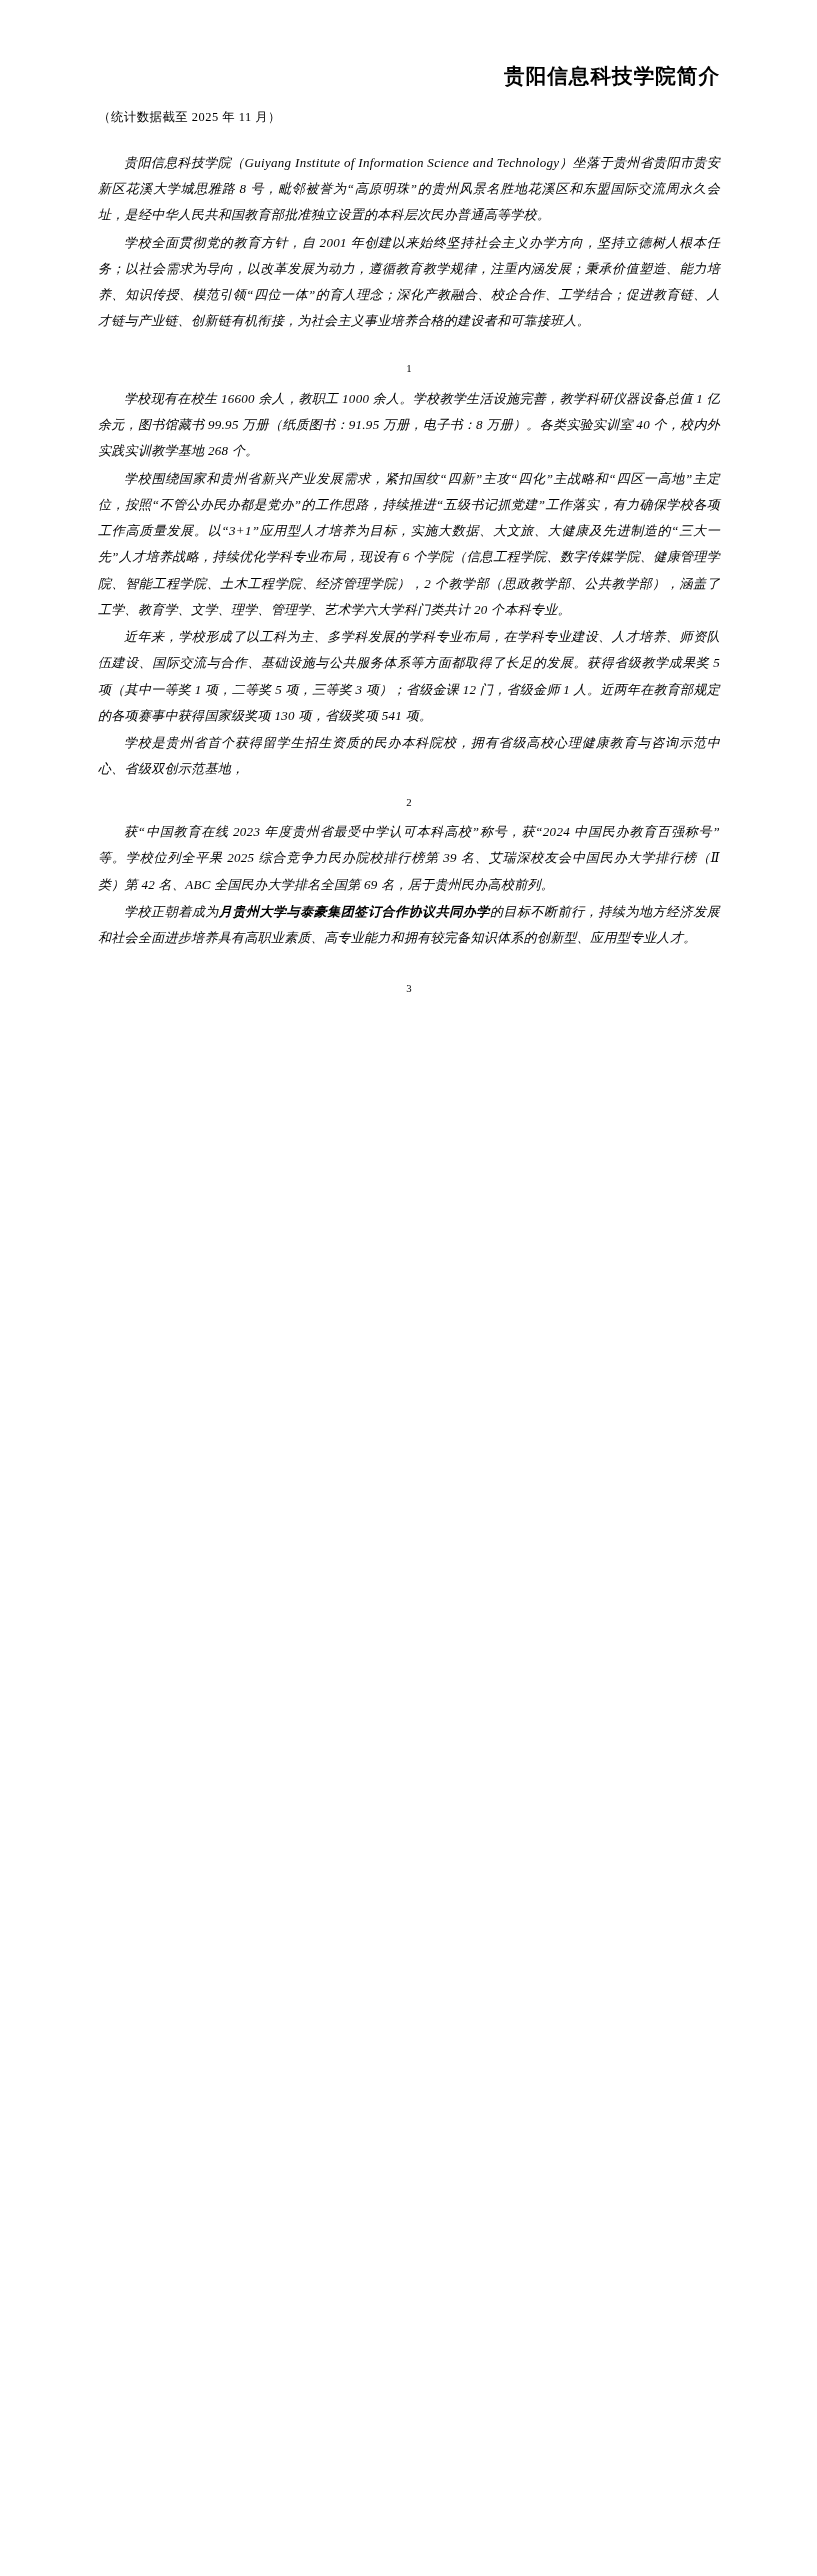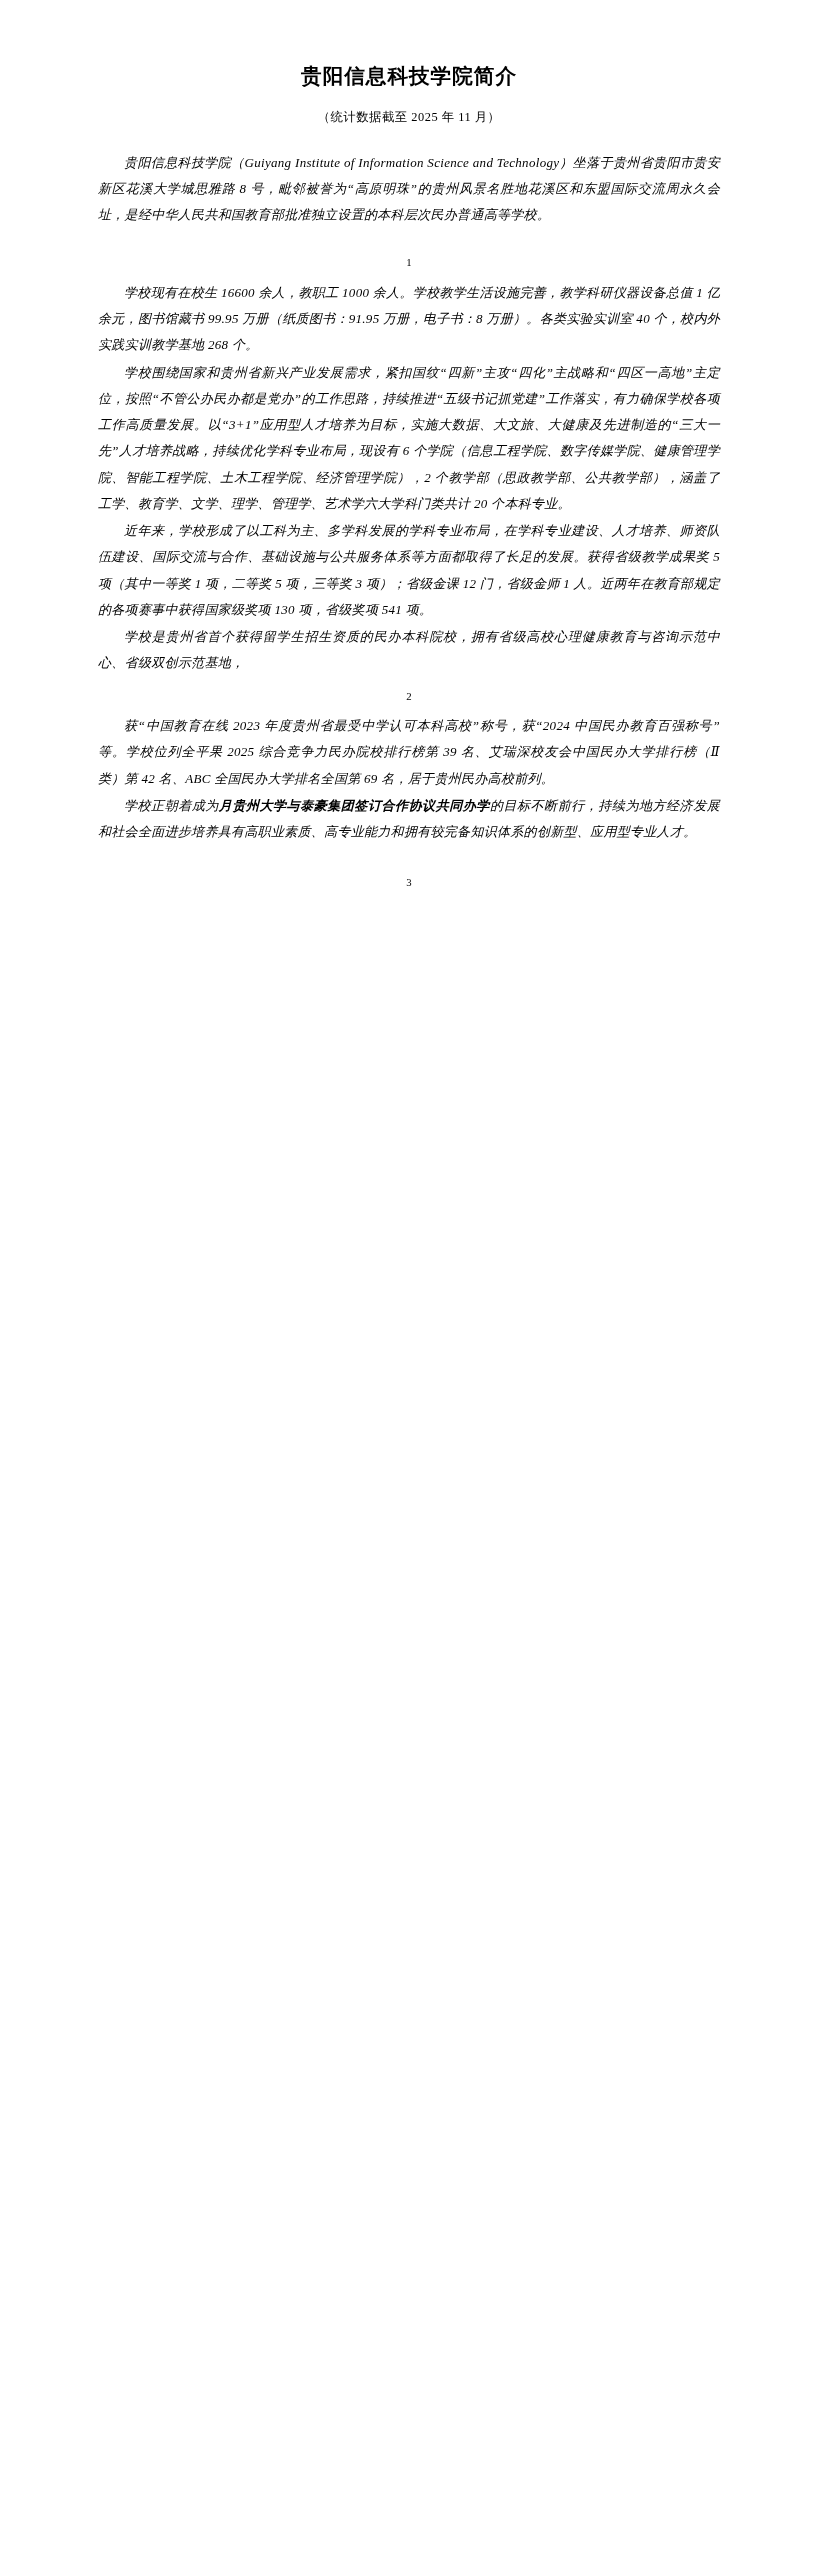--- a/index.html
+++ b/index.html
@@ -15,29 +15,29 @@
     -webkit-font-smoothing: antialiased;
   }
   .page {
     position: relative;
     width: 818px;
     min-height: 2861px;
     box-sizing: border-box;
     padding: 62px 98px 46px 98px;
   }
   .doc-title {
-    text-align: center;
+    text-align: right;
     font-size: 20.6px;
     font-weight: bold;
     letter-spacing: 1px;
     margin: 0 0 17.5px 0;
     line-height: 1.4;
   }
   .doc-subtitle {
-    text-align: center;
+    text-align: left;
     font-size: 12.4px;
     margin: 0 0 23px 0;
     letter-spacing: 0.5px;
     line-height: 1.5;
   }
   .para {
     font-size: 13px;
     line-height: 2.02;
     text-align: justify;
     text-justify: inter-ideograph;
@@ -66,20 +66,21 @@
 </head>
 <body>
 
 <div class="page">
 
   <h1 class="doc-title">贵阳信息科技学院简介</h1>
 
   <div class="doc-subtitle">（统计数据截至 2025 年 11 月）</div>
 
   <p class="para">贵阳信息科技学院（Guiyang Institute of Information Science and Technology）坐落于贵州省贵阳市贵安新区花溪大学城思雅路 8 号，毗邻被誉为“高原明珠”的贵州风景名胜地花溪区和东盟国际交流周永久会址，是经中华人民共和国教育部批准独立设置的本科层次民办普通高等学校。</p>
+  <p class="para">学校全面贯彻党的教育方针，自 2001 年创建以来始终坚持社会主义办学方向，坚持立德树人根本任务；以社会需求为导向，以改革发展为动力，遵循教育教学规律，注重内涵发展；秉承价值塑造、能力培养、知识传授、模范引领“四位一体”的育人理念；深化产教融合、校企合作、工学结合；促进教育链、人才链与产业链、创新链有机衔接，为社会主义事业培养合格的建设者和可靠接班人。</p>
 
   <div class="spacer-large"></div>
 
   <div class="page-number">1</div>
 
   <p class="para">学校现有在校生 16600 余人，教职工 1000 余人。学校教学生活设施完善，教学科研仪器设备总值 1 亿余元，图书馆藏书 99.95 万册（纸质图书：91.95 万册，电子书：8 万册）。各类实验实训室 40 个，校内外实践实训教学基地 268 个。</p>
   <p class="para">学校围绕国家和贵州省新兴产业发展需求，紧扣国纹“四新”主攻“四化”主战略和“四区一高地”主定位，按照“不管公办民办都是党办”的工作思路，持续推进“五级书记抓党建”工作落实，有力确保学校各项工作高质量发展。以“3+1”应用型人才培养为目标，实施大数据、大文旅、大健康及先进制造的“三大一先”人才培养战略，持续优化学科专业布局，现设有 6 个学院（信息工程学院、数字传媒学院、健康管理学院、智能工程学院、土木工程学院、经济管理学院），2 个教学部（思政教学部、公共教学部），涵盖了工学、教育学、文学、理学、管理学、艺术学六大学科门类共计 20 个本科专业。</p>
   <p class="para">近年来，学校形成了以工科为主、多学科发展的学科专业布局，在学科专业建设、人才培养、师资队伍建设、国际交流与合作、基础设施与公共服务体系等方面都取得了长足的发展。获得省级教学成果奖 5 项（其中一等奖 1 项，二等奖 5 项，三等奖 3 项）；省级金课 12 门，省级金师 1 人。近两年在教育部规定的各项赛事中获得国家级奖项 130 项，省级奖项 541 项。</p>
   <p class="para">学校是贵州省首个获得留学生招生资质的民办本科院校，拥有省级高校心理健康教育与咨询示范中心、省级双创示范基地，</p>
 

